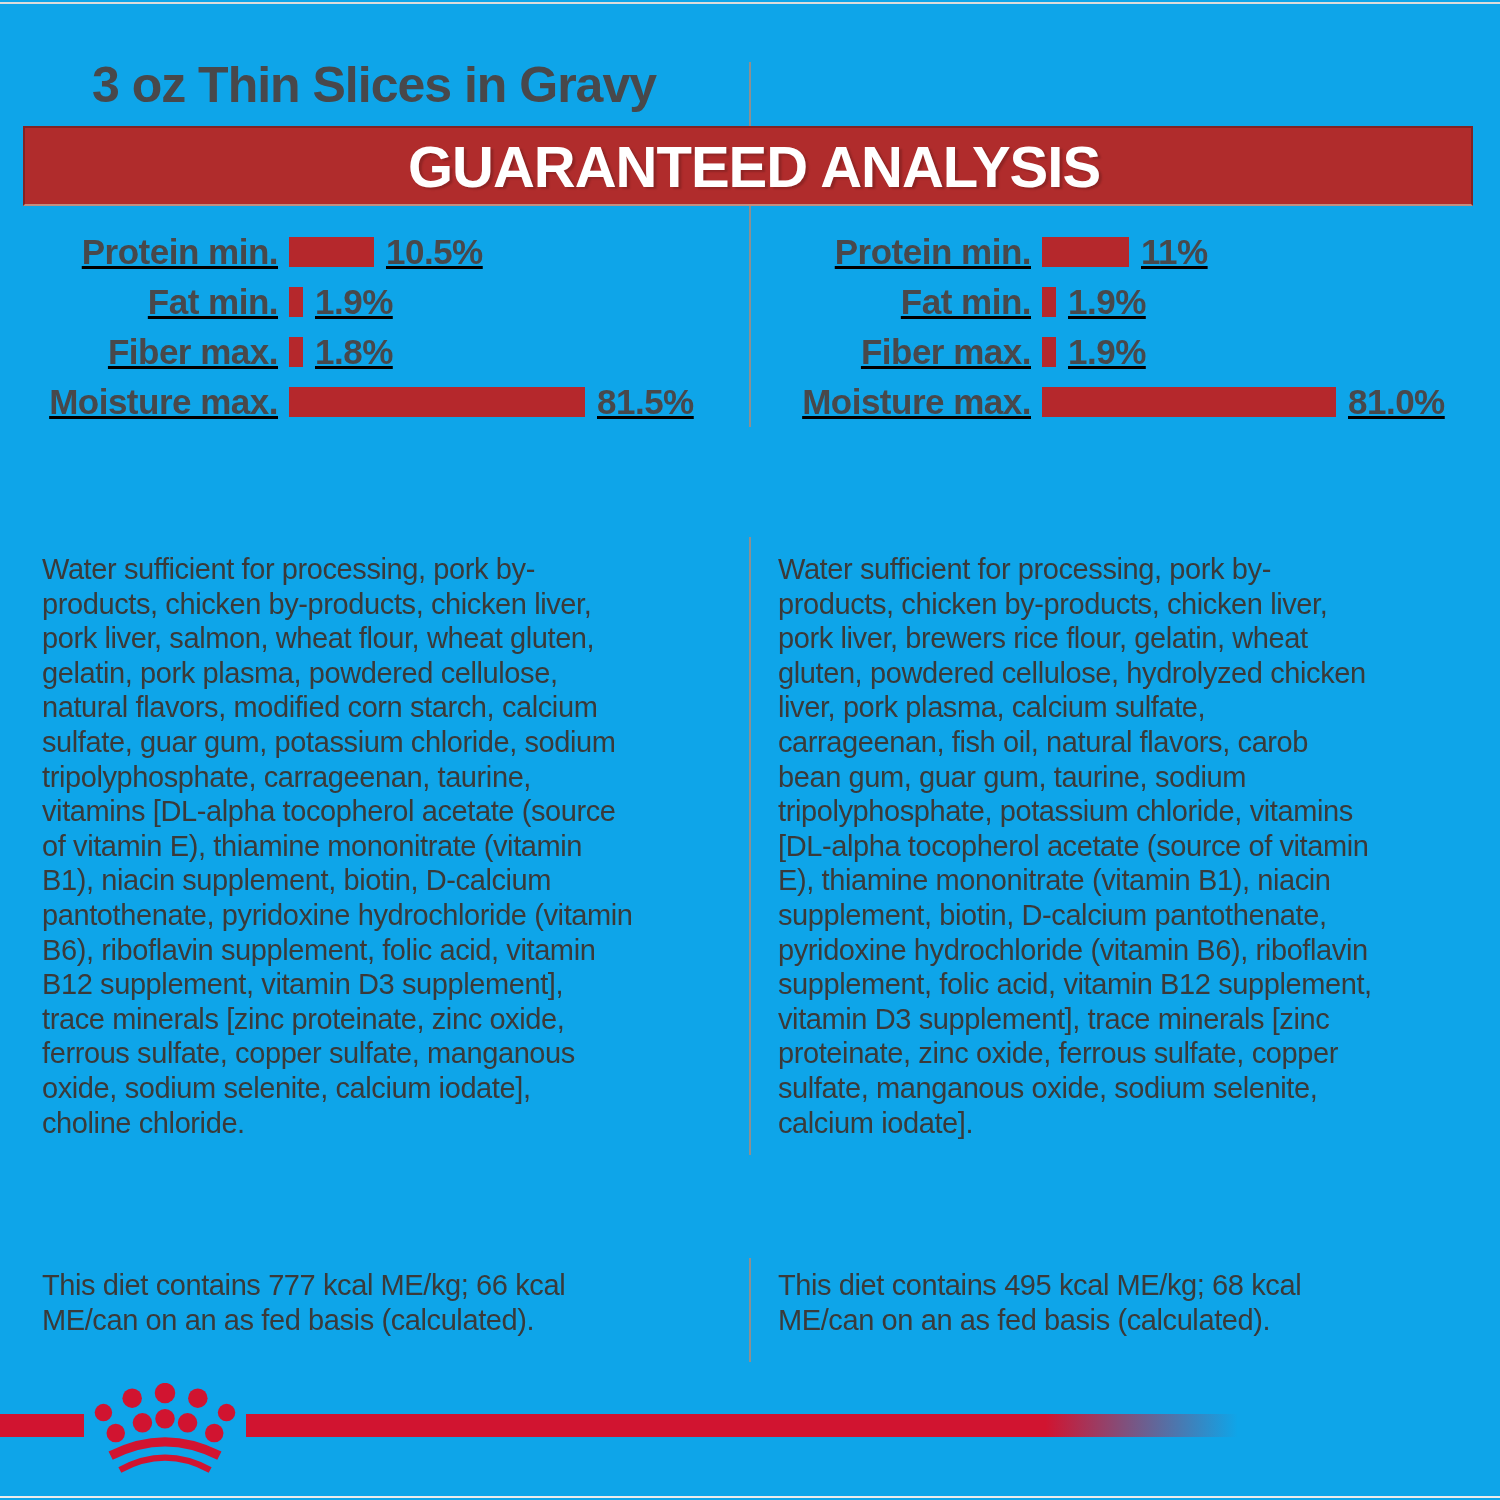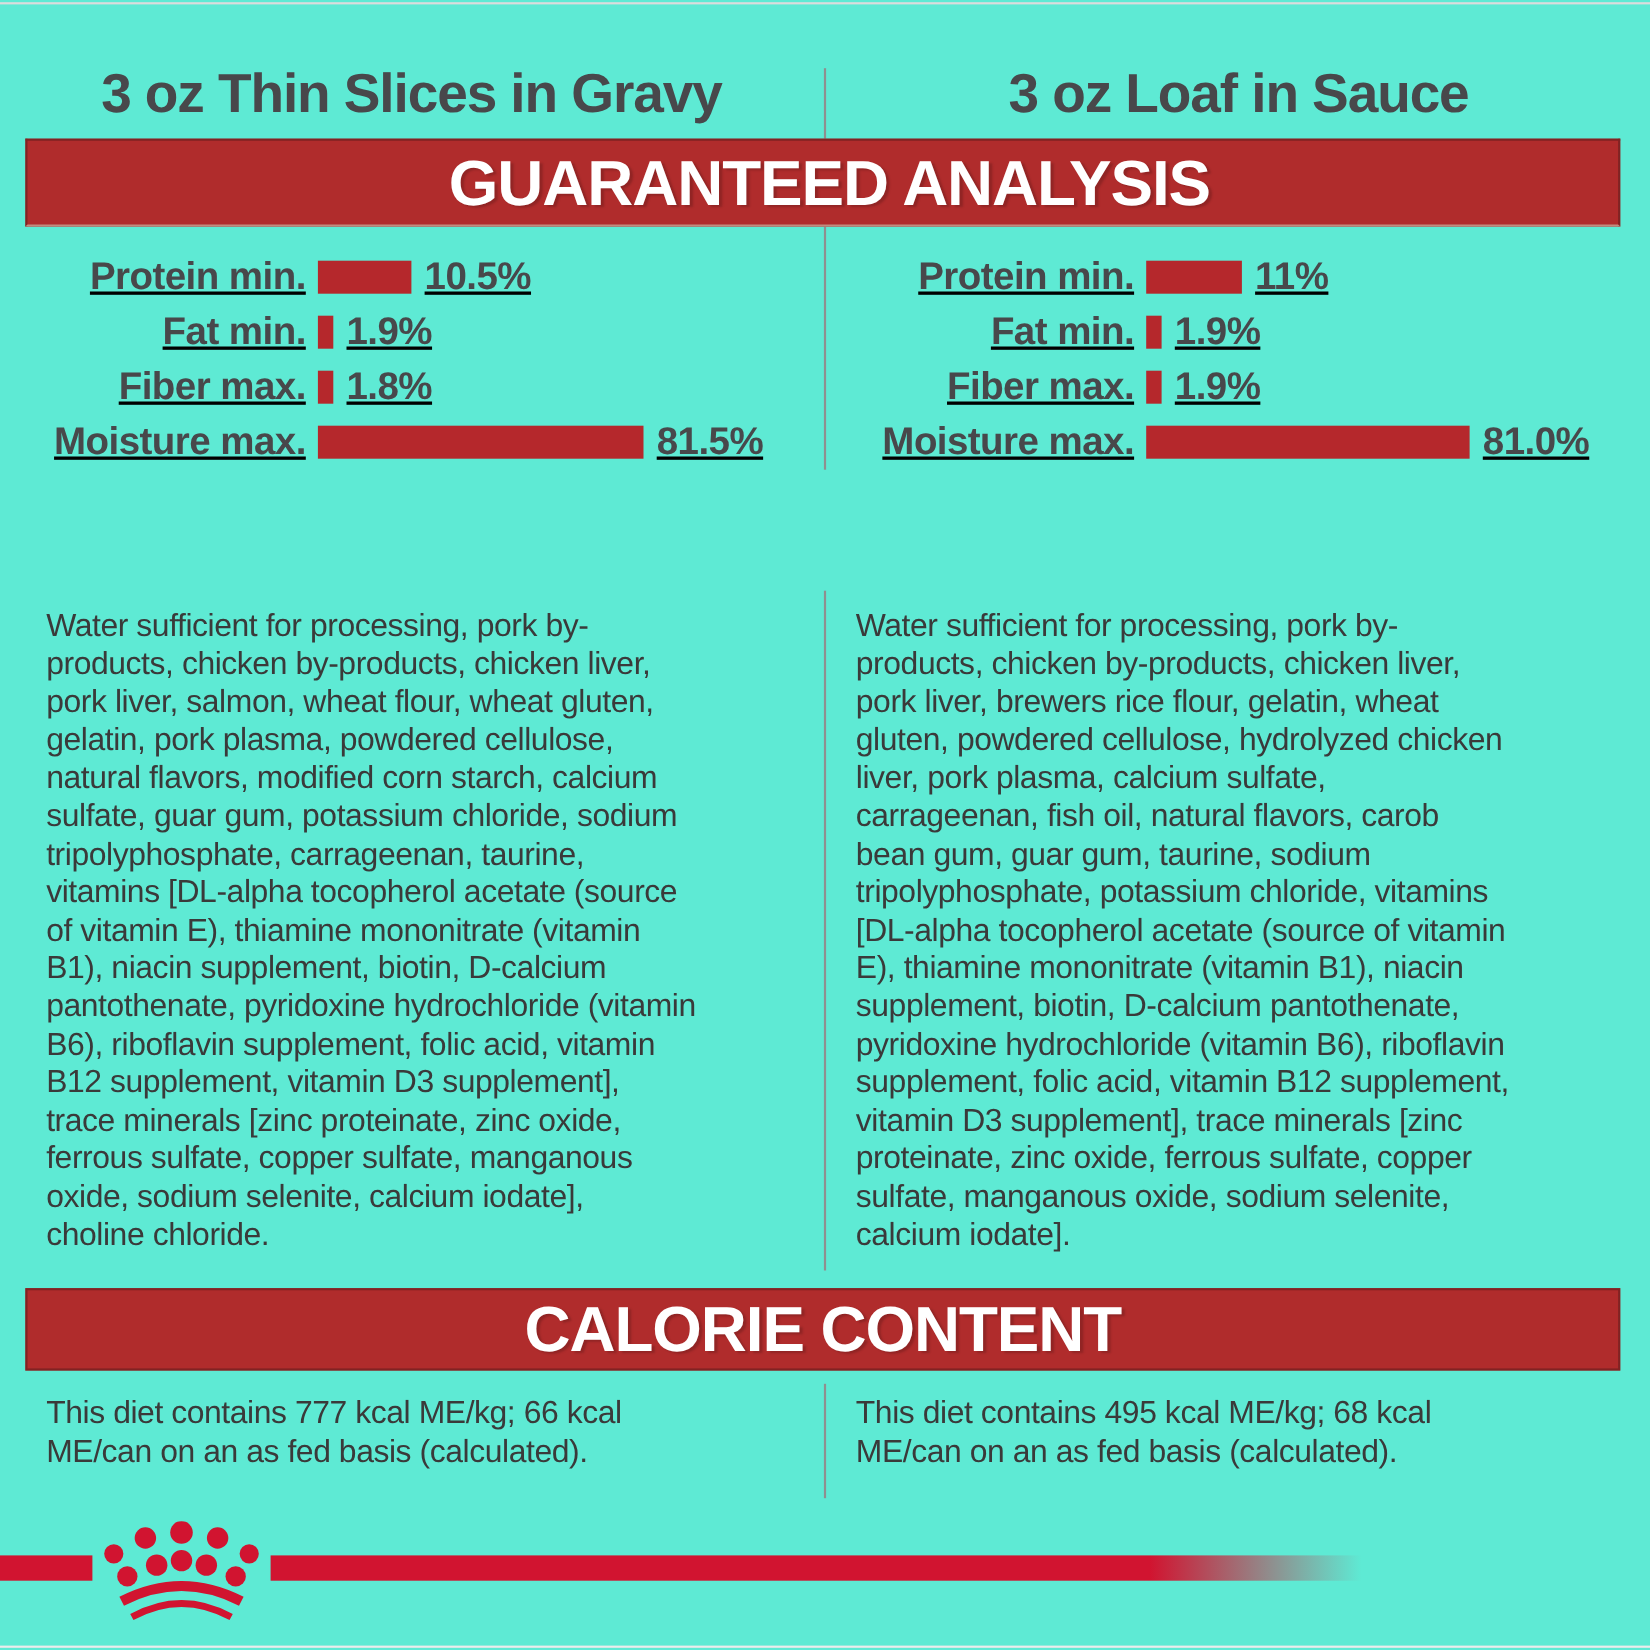--- a/index.html
+++ b/index.html
@@ -1,17 +1,17 @@
 <!DOCTYPE html>
 <html><head>
 <meta charset="utf-8">
 <style>
   html,body { margin:0; padding:0; background:#fff; }
   .page {
-    position:relative; width:1500px; height:1500px; background:#5eead4;
+    position:relative; width:1500px; height:1500px; background:#0ea5e9;
     font-family:"Liberation Sans", sans-serif; overflow:hidden;
   }
   .top-hairline { position:absolute; top:2px; left:0; right:0; height:2px; background:#dcdcdc; }
   .bottom-hairline { position:absolute; bottom:2px; left:0; right:0; height:2px; background:#ececec; }
 
   
   .col-title {
     position:absolute; top:55px; height:60px; display:flex; align-items:center; justify-content:center;
     font-size:50px; font-weight:bold; letter-spacing:-1px; color:#48484b; white-space:nowrap;
   }
@@ -75,23 +75,20 @@
 </style>
 </head>
 <body>
 
 <div class="page">
 
   <div class="top-hairline"></div>
 
   <div class="col-title left">
     <span>3 oz Thin Slices in Gravy</span>
-  </div>
-  <div class="col-title right">
-    <span>3 oz Loaf in Sauce</span>
   </div>
 
   <div class="vdiv seg1"></div>
   <div class="vdiv seg2"></div>
   <div class="vdiv seg3"></div>
   <div class="vdiv seg4"></div>
 
   <div class="banner ga">
     <span class="banner-text">GUARANTEED ANALYSIS</span>
   </div>
@@ -171,23 +168,20 @@
 [DL-alpha tocopherol acetate (source of vitamin
 E), thiamine mononitrate (vitamin B1), niacin
 supplement, biotin, D-calcium pantothenate,
 pyridoxine hydrochloride (vitamin B6), riboflavin
 supplement, folic acid, vitamin B12 supplement,
 vitamin D3 supplement], trace minerals [zinc
 proteinate, zinc oxide, ferrous sulfate, copper
 sulfate, manganous oxide, sodium selenite,
 calcium iodate].</div>
 
-  <div class="banner cal">
-    <span class="banner-text">CALORIE CONTENT</span>
-  </div>
 
   <div class="body-text cal left">This diet contains 777 kcal ME/kg; 66 kcal
 ME/can on an as fed basis (calculated).</div>
   <div class="body-text cal right">This diet contains 495 kcal ME/kg; 68 kcal
 ME/can on an as fed basis (calculated).</div>
 
   <div class="stripe-left"></div>
   <div class="stripe-right"></div>
   <svg class="crown-logo" viewBox="0 0 154 88" xmlns="http://www.w3.org/2000/svg" aria-hidden="true">
     <g fill="#d11430">

